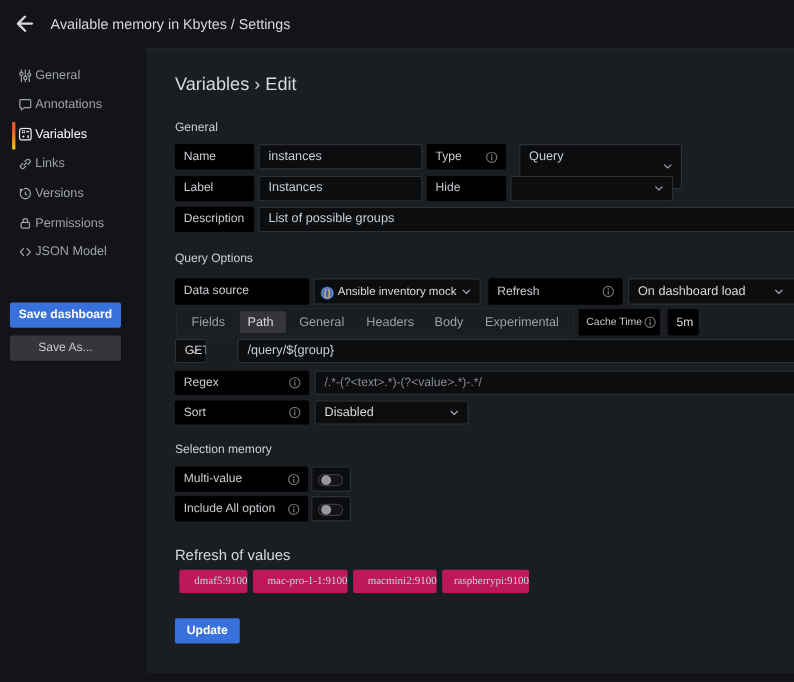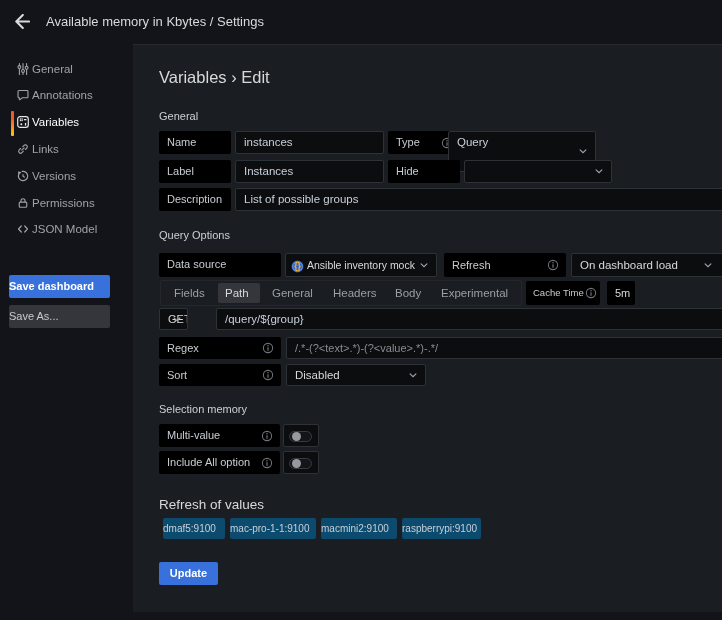--- a/index.html
+++ b/index.html
@@ -9,31 +9,31 @@
   
   #topbar { left:0; top:0; width:722px; height:44px; background:#121419; }
   #title { left:46px; top:0; height:44px; line-height:44px; color:#d8d9da; font-size:13px;text-align:right; }
   
   #panel { left:133px; top:44px; width:589px; height:568px; background:#1a1d21; border-top:1px solid #26282d; }
   
   .navitem { left:32px; height:20px; line-height:20px; font-size:11.5px; color:#9fa2a7; }
   .navicon { left:17px; width:12px; height:12px; }
   .navitem.active { color:#ffffff; font-weight:400; }
   #activebar { left:11px; top:111px; width:3px; height:25px; background:linear-gradient(180deg,#f05a28 30%,#fbca0a 99%); border-radius:1px; }
-  .btn { left:9px; width:101px; height:23px; border-radius:2px; font-size:11px; font-weight:700; line-height:23px; }
+  .btn { left:9px; width:101px; height:23px; border-radius:2px; font-size:11px; font-weight:700; text-align:center; line-height:23px; }
   #save1 { top:275px; background:#3871dc; color:#ffffff; }
   #save2 { top:305px; background:#34363b; color:#c9cacc; font-weight:400;}
   
   h1 { left:159px; top:68px; font-size:16.5px; font-weight:400; color:#d8d9da; }
   .sect { left:159px; font-size:11px; font-weight:500; color:#ccd1d6; }
   .lbl { background:#000000; border-radius:2px; color:#c8cdd2; font-size:11px; font-weight:500; line-height:23px; padding-left:8px; }
   .inp { background:#0c0d0f; border:1px solid #2c3235; border-radius:2px; color:#c7d0d9; font-size:11.5px; line-height:21px; padding-left:8px; white-space:nowrap; overflow:hidden; }
   .chev { position:absolute; right:8px; top:50%; margin-top:-2.5px; width:8px; height:5px; }
   .info { position:absolute; right:7px; top:50%; margin-top:-6px; width:12px; height:12px; }
-  .chip { top:518px; height:21px; background:#0c4a6e; border-radius:2px; color:#c7d0d9; font-size:10px; line-height:21px; text-align:left; white-space:nowrap; }
+  .chip { top:518px; height:21px; background:#be185d; border-radius:2px; color:#c7d0d9; font-size:10px; line-height:21px; text-align:right; white-space:nowrap;font-family:Liberation Serif, serif; }
   .tabtxt { top:280px; height:26px; line-height:26px; font-size:11.5px; color:#9b9fa6; }
 </style>
 </head>
 <body>
 
   <div class="abs" id="topbar"></div>
   <svg class="abs" style="left:15px;top:14px" width="15" height="15" viewBox="0 0 15 15">
     <path d="M14 7.5 H1.5 M7.8 1 L1.3 7.5 L7.8 14" stroke="#d8d9da" stroke-width="2.1" fill="none" stroke-linecap="round" stroke-linejoin="round"></path>
   </svg>
   <div class="abs" id="title">Available memory in Kbytes / Settings</div>
@@ -105,21 +105,21 @@
 
   <div class="abs lbl" style="left:159px;top:131px;width:72px;height:23px">Name</div>
   <div class="abs inp" style="left:235px;top:131px;width:149px;height:23px">instances</div>
   <div class="abs lbl" style="left:388px;top:131px;width:72px;height:23px">Type
     <svg class="info" viewBox="0 0 14 14">
       <circle cx="7" cy="7" r="5.4" fill="none" stroke="#70747a" stroke-width="1.2"></circle>
       <circle cx="7" cy="4.4" r="0.9" fill="#70747a"></circle>
       <rect x="6.3" y="6.2" width="1.4" height="4" fill="#70747a"></rect>
     </svg>
   </div>
-  <div class="abs inp" style="left:448px;top:131px;width:148px;height:41px">Query
+  <div class="abs inp" style="left:472px;top:131px;width:148px;height:41px">Query
     <svg class="chev" viewBox="0 0 9 6">
       <path d="M1 1 L4.5 4.5 L8 1" stroke="#a2a7ad" stroke-width="1.3" fill="none" stroke-linecap="round"></path>
     </svg>
   </div>
 
   <div class="abs lbl" style="left:159px;top:160px;width:72px;height:23px">Label</div>
   <div class="abs inp" style="left:235px;top:160px;width:149px;height:23px">Instances</div>
   <div class="abs lbl" style="left:388px;top:160px;width:72px;height:23px">Hide</div>
   <div class="abs inp" style="left:464px;top:160px;width:148px;height:23px">
     <svg class="chev" viewBox="0 0 9 6">

